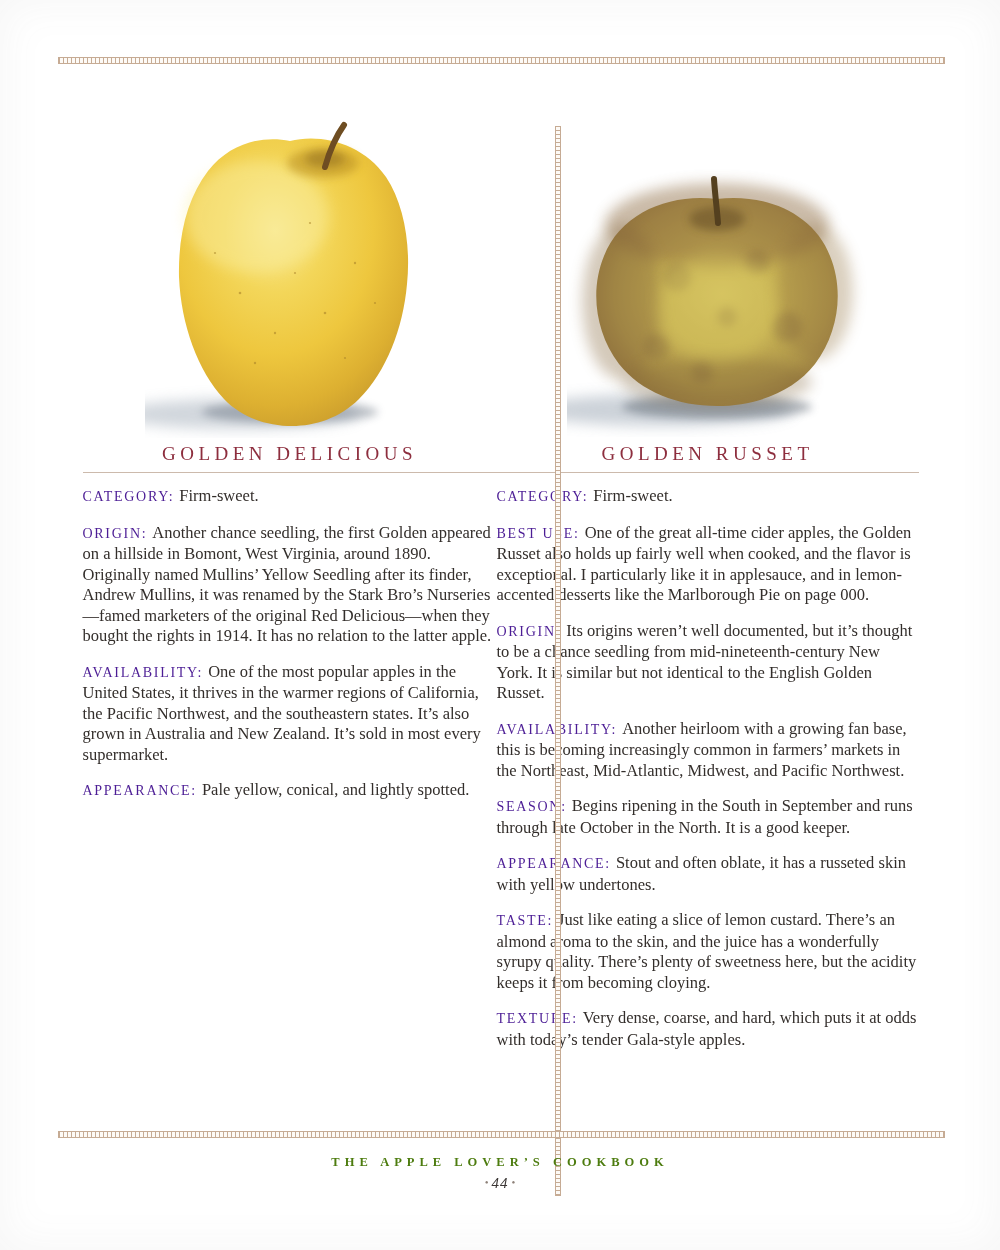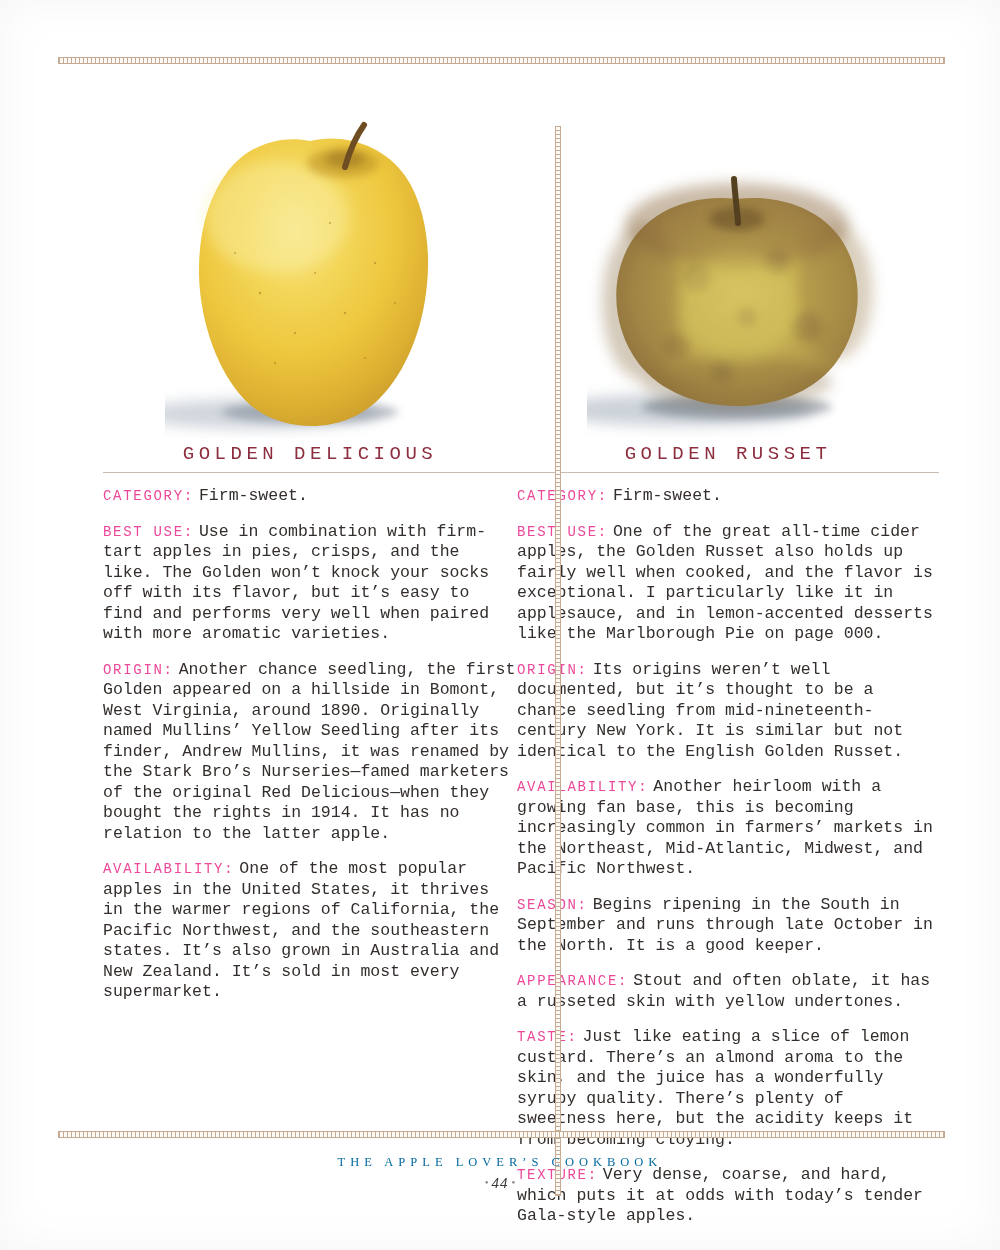--- a/index.html
+++ b/index.html
@@ -21,43 +21,43 @@
   .chain-top{top:57px;}
   .chain-bottom{top:1131px;}
   .chain-v{
     position:absolute;top:63px;height:1068px;width:4px;
     left:495px;
     border:1px solid #c6ab94;
     background:repeating-linear-gradient(0deg,#c6ab94 0 1px,#fdfaf6 1px 4px);
   }
   .content{
     position:absolute;top:63px;left:60px;width:880px;height:1068px;
-    display:flex;justify-content:flex-end;font-family:Liberation Mono, monospace;
+    display:flex;justify-content:center;
   }
   .col{width:414px;}
   .col-left{margin-left:2px;}
   .col-right{width:422px;margin-right:1px;}
   .figure{position:relative;height:380px;}
   .figure svg{position:absolute;}
   .fig-gd{left:50%;top:50px;transform:translateX(-50%);}
   .fig-gr{left:50%;top:104px;transform:translateX(-47%);}
   .variety-title{
     margin:0;text-align:center;
     font-size:19px;font-weight:normal;
     letter-spacing:4.5px;color:#8d2e3e;
   }
   .title-rule{border:none;border-top:1px solid #ccbaac;margin:7px 0 13px 0;}
   .entry{margin:0 0 15px 0;font-size:16.5px;line-height:20.5px;text-align:left;}
   .entry-label{
-    color:#ec4899;font-size:14px;letter-spacing:1.7px;
+    color:#4c1d95;font-size:14px;letter-spacing:1.7px;
     margin-right:5px;white-space:nowrap;
   }
   .footer{position:absolute;left:0;right:0;top:1155px;text-align:center;}
   .footer-title{
-    font-size:12.5px;letter-spacing:5px;color:#0369a1;
+    font-size:12.5px;letter-spacing:5px;color:#4d7c0f;font-weight:bold;
   }
   .footer-page{margin-top:5px;font-size:15px;color:#3c3836;}
   .footer-page .bullet{color:#8d8078;font-size:11px;vertical-align:2px;padding:0 3px;}
   .footer-page .num{font-style:italic;letter-spacing:1px;}
 </style>
 </head>
 <body>
 
 <div class="page">
 
@@ -115,23 +115,23 @@
             <circle cx="200" cy="245" r="1.1"></circle>
               <circle cx="70" cy="140" r="1.1"></circle>
             <circle cx="165" cy="110" r="1.1"></circle>
               <circle cx="230" cy="190" r="1.1"></circle>
           </g>
         </svg>
       </div>
       <h2 class="variety-title">GOLDEN DELICIOUS</h2>
       <hr class="title-rule">
       <p class="entry"><span class="entry-label">CATEGORY:</span><span>Firm-sweet.</span></p>
-      <p class="entry"><span class="entry-label">BEST USE:</span><span>Use in combination with firm-tart apples in pies, crisps, and the like. The Golden won’t knock your socks off with its flavor, but it’s easy to find and performs very well when paired with more aromatic varieties.</span></p>
       <p class="entry"><span class="entry-label">ORIGIN:</span><span>Another chance seedling, the first Golden appeared on a hillside in Bomont, West Virginia, around 1890. Originally named Mullins’ Yellow Seedling after its finder, Andrew Mullins, it was renamed by the Stark Bro’s Nurseries—famed marketers of the original Red Delicious—when they bought the rights in 1914. It has no relation to the latter apple.</span></p>
       <p class="entry"><span class="entry-label">AVAILABILITY:</span><span>One of the most popular apples in the United States, it thrives in the warmer regions of California, the Pacific Northwest, and the southeastern states. It’s also grown in Australia and New Zealand. It’s sold in most every supermarket.</span></p>
+      <p class="entry"><span class="entry-label">APPEARANCE:</span><span>Pale yellow, conical, and lightly spotted.</span></p>
     </section>
 
     <section class="col col-right">
       <div class="figure">
         <svg class="fig-gr" width="300" height="270" viewBox="0 0 300 270">
           <defs>
             <radialGradient id="grSkin" cx="52%" cy="46%" r="72%">
               <stop offset="0%" stop-color="#d5c362"></stop>
               <stop offset="35%" stop-color="#c7b254"></stop>
               <stop offset="62%" stop-color="#af964a"></stop>

